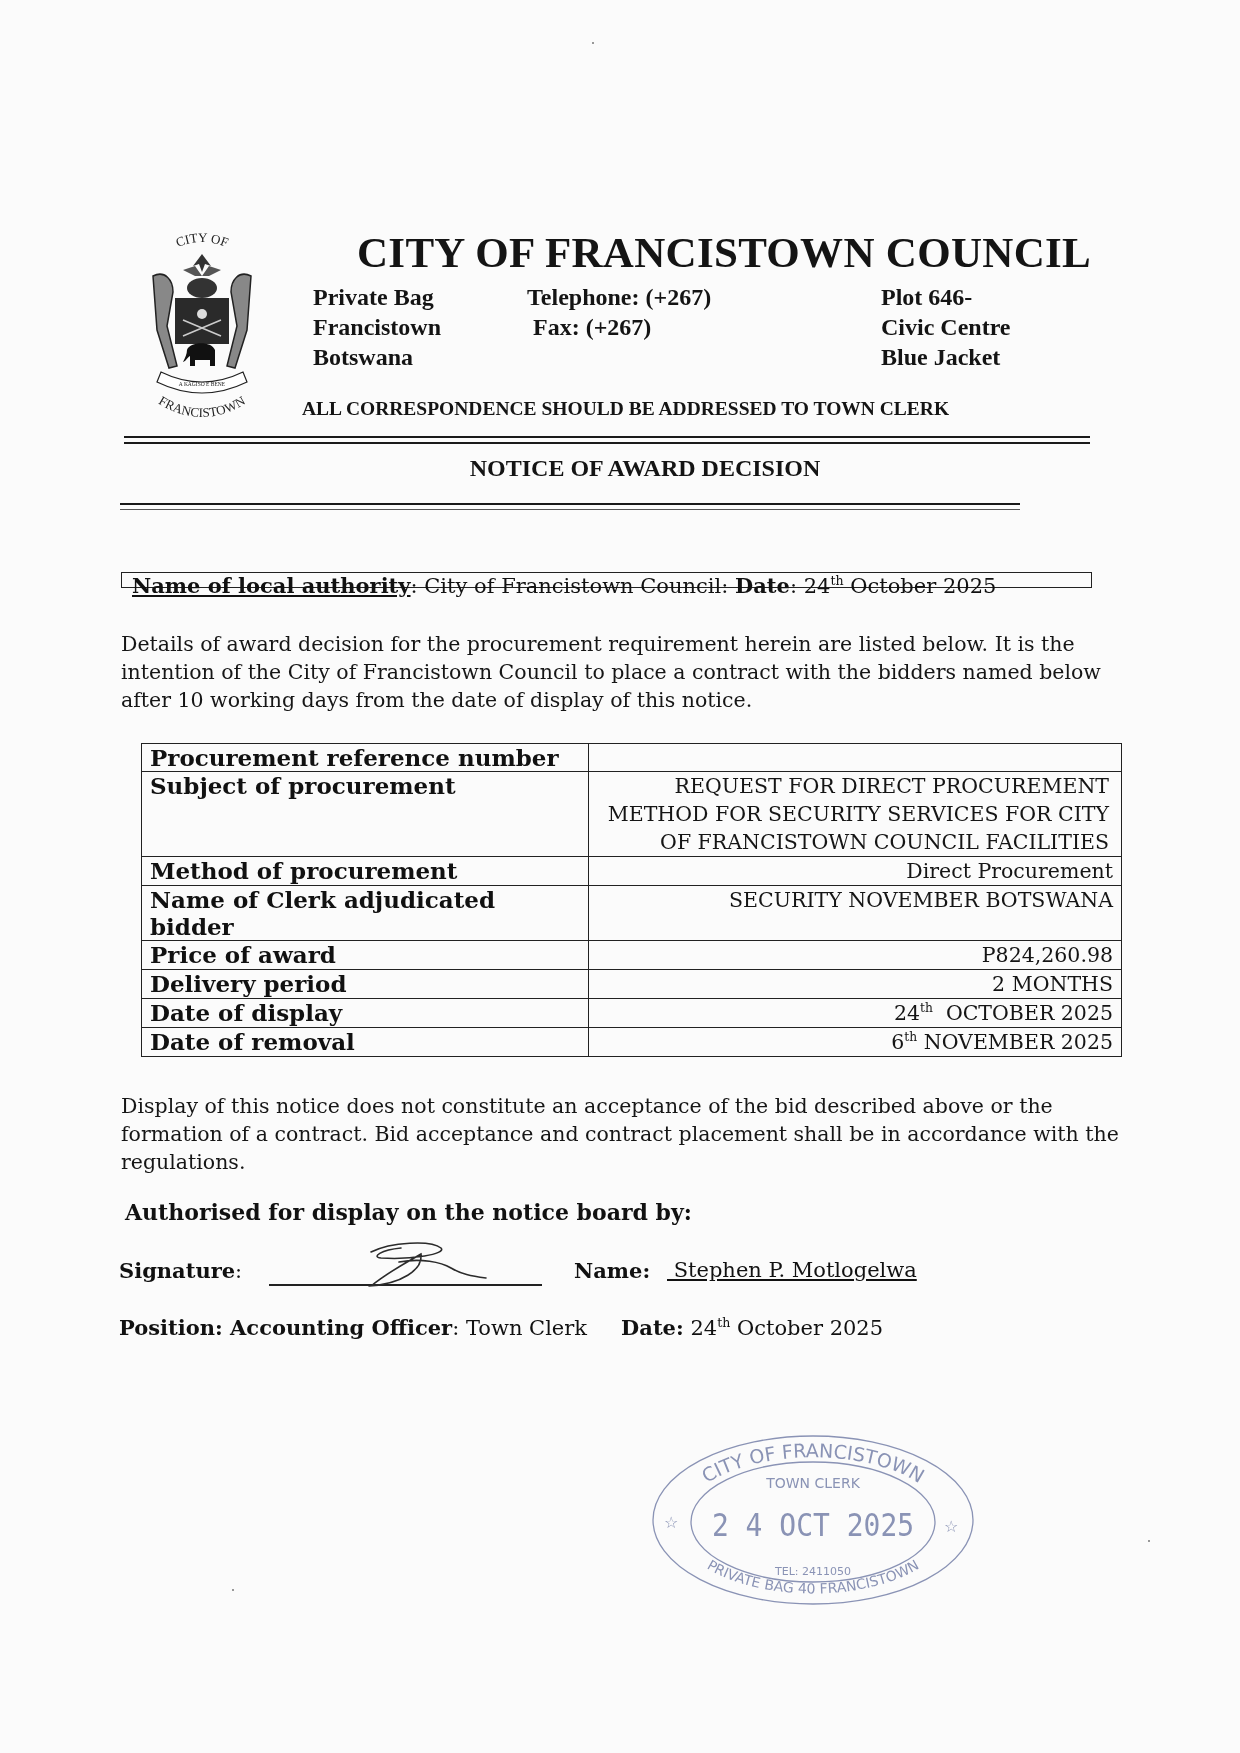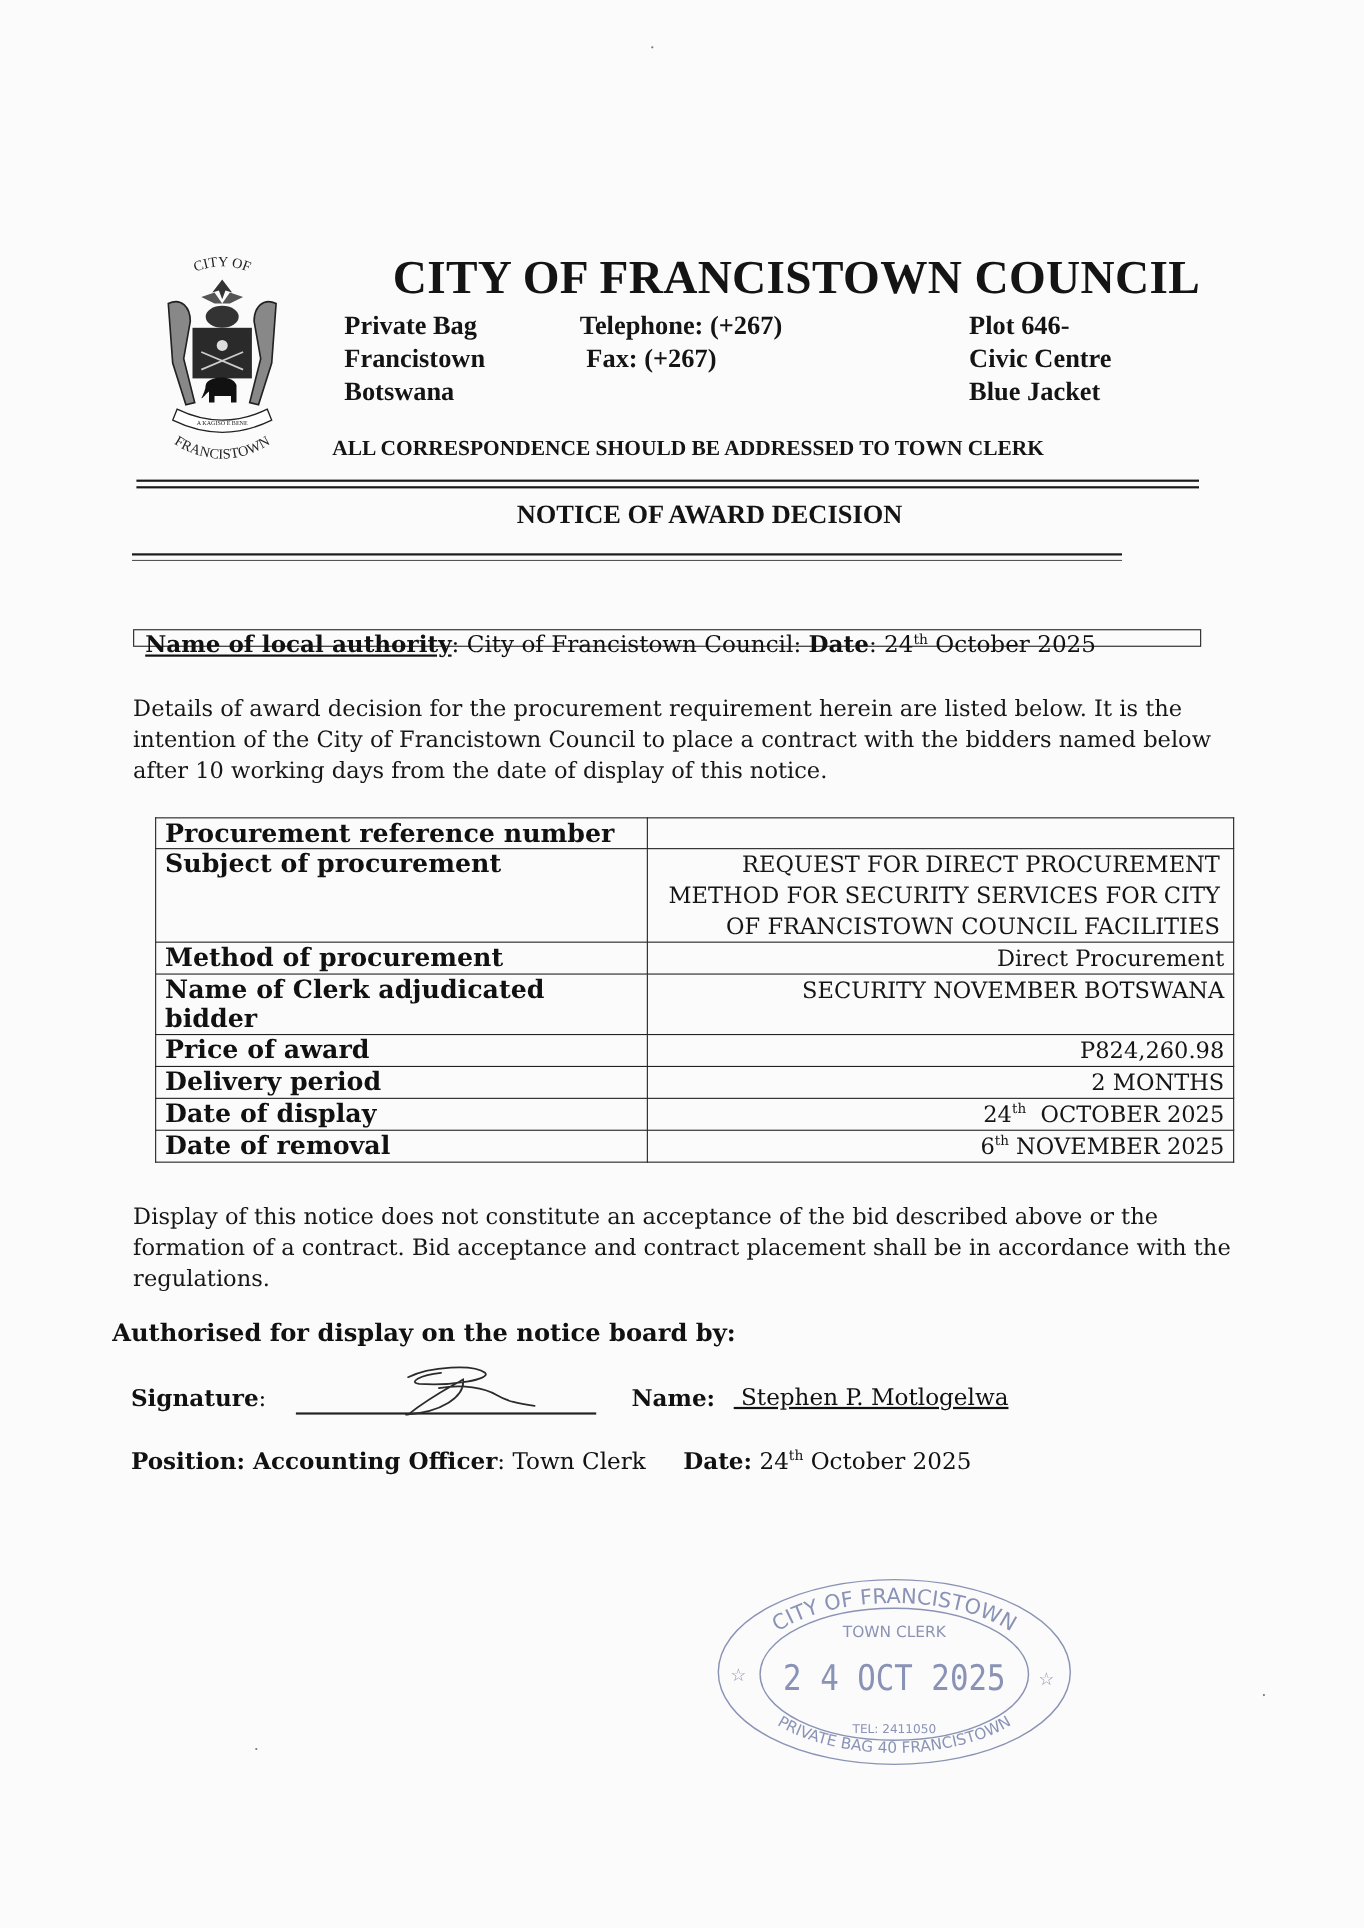--- a/index.html
+++ b/index.html
@@ -63,21 +63,21 @@
     border-collapse: collapse; font-size: 21px; margin-left: 20px;
   }
   table.award td {
     border: 1.5px solid #222; padding: 0 8px; line-height: 28px; vertical-align: top;
   }
   table.award td.k { width: 430px; font-weight: bold; font-size: 23px; line-height: 27px; }
   table.award td.v { font-size: 20.5px; line-height: 28px; color: #151515; text-align: right; }
   table.award tr.r0 td { height: 26px; }
 
   .authorised {
-    position: absolute; left: 102px; top: 1199px;
+    position: absolute; left: 125px; top: 1199px;
     font-weight: bold; font-size: 22px;
   }
   .sig-row { position: absolute; left: 119px; top: 1258px; font-size: 21px; width: 900px; height: 40px; }
   .sig-label { position: absolute; left: 0; top: 0; font-weight: bold; }
   .sig-line { position: absolute; left: 150px; top: 26px; width: 273px; height: 1.5px; background: #222; }
   .signature { position: absolute; left: 232px; top: -18px; width: 140px; height: 50px; }
   .name-label { position: absolute; left: 455px; top: 0; }
   .name-label b { font-weight: bold; }
   .name-value { position: absolute; left: 548px; top: 0; text-decoration: underline; white-space: pre; }
 

